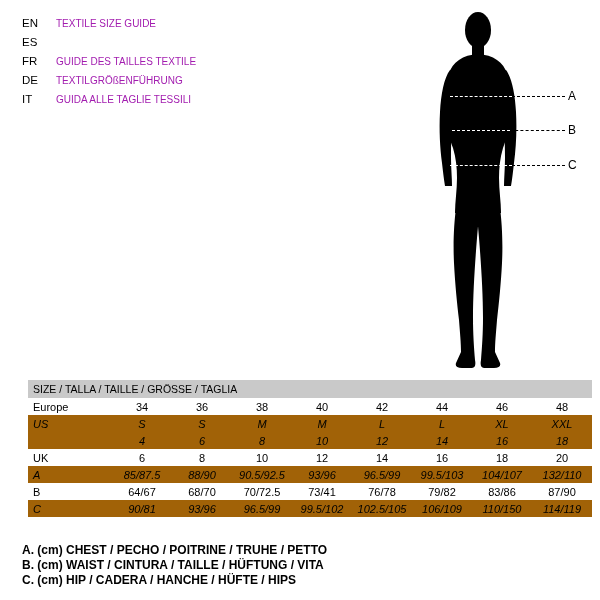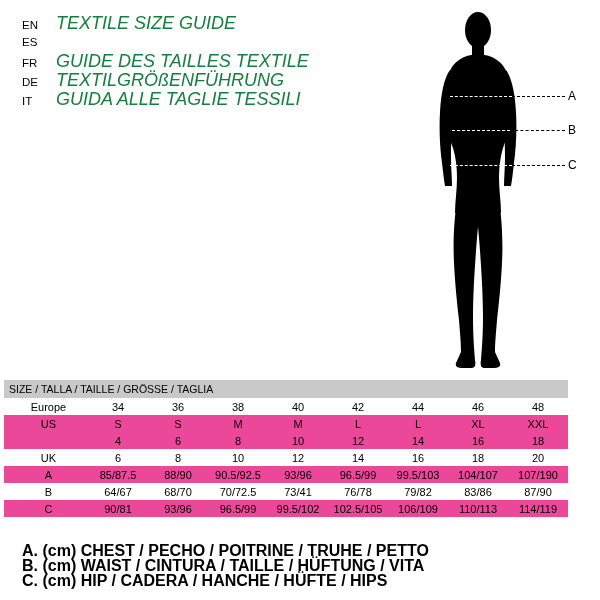--- a/index.html
+++ b/index.html
@@ -35,24 +35,23 @@
     height: 19px;
     line-height: 19px;
   }
   .lang-code {
     width: 34px;
     font-size: 11.5px;
     color: #000;
     flex: none;
   }
   .lang-text {
-    font-size: 18px;
-    color: #15803d;
+    font-size: 10px;
+    color: #a21caf;
     white-space: nowrap;
-    font-style: italic;
   }
 
   
   .figure-wrap {
     position: absolute;
     top: 8px;
     left: 400px;
     width: 190px;
     height: 365px;
   }
@@ -83,60 +82,60 @@
     left: 22px;
     font-size: 11.5px;
     font-weight: bold;
     letter-spacing: 0.1px;
   }
 
   
   .table-wrap {
     position: absolute;
     top: 380px;
-    left: 4px;
+    left: 28px;
     width: 564px;
   }
   table.size-table {
     border-collapse: collapse;
     width: 564px;
     font-size: 11px;
     table-layout: fixed;
   }
   table.size-table td {
     height: 17px;
     padding: 0;
     text-align: center;
     vertical-align: middle;
     color: #000;
   }
   table.size-table td.label-col {
-    text-align: center;
+    text-align: left;
     padding-left: 5px;
   }
   tr.head-row td {
     background: #c9c9c9;
     font-size: 10.5px;
     font-weight: normal;
     text-align: left;
     padding-left: 5px;
     height: 18px;
   }
-  tr.shade td { background: #ec4899; }
+  tr.shade td { background: #a16207; font-style: italic; }
   tr.plain td { background: #ffffff; }
 
   
   .legend {
     position: absolute;
     top: 543px;
     left: 22px;
     width: 520px;
   }
   .legend-row {
-    font-size: 16px;
+    font-size: 12px;
     font-weight: bold;
     line-height: 15px;
     color: #000;
   }
 </style>
 </head>
 <body>
 
 <div class="page">
 
@@ -309,21 +308,21 @@
 
         <tr class="shade">
           <td class="label-col">A</td>
           <td>85/87.5</td>
           <td>88/90</td>
           <td>90.5/92.5</td>
           <td>93/96</td>
           <td>96.5/99</td>
           <td>99.5/103</td>
           <td>104/107</td>
-          <td>107/190</td>
+          <td>132/110</td>
         </tr>
 
         <tr class="plain">
           <td class="label-col">B</td>
           <td>64/67</td>
           <td>68/70</td>
           <td>70/72.5</td>
           <td>73/41</td>
           <td>76/78</td>
           <td>79/82</td>
@@ -332,21 +331,21 @@
         </tr>
 
         <tr class="shade">
           <td class="label-col">C</td>
           <td>90/81</td>
           <td>93/96</td>
           <td>96.5/99</td>
           <td>99.5/102</td>
           <td>102.5/105</td>
           <td>106/109</td>
-          <td>110/113</td>
+          <td>110/150</td>
           <td>114/119</td>
         </tr>
       </tbody>
     </table>
   </div>
 
   <div class="legend">
     <div class="legend-row">A. (cm) CHEST / PECHO / POITRINE / TRUHE / PETTO</div>
     <div class="legend-row">B. (cm) WAIST / CINTURA / TAILLE / HÜFTUNG / VITA</div>
     <div class="legend-row">C. (cm) HIP / CADERA / HANCHE / HÜFTE / HIPS</div>

